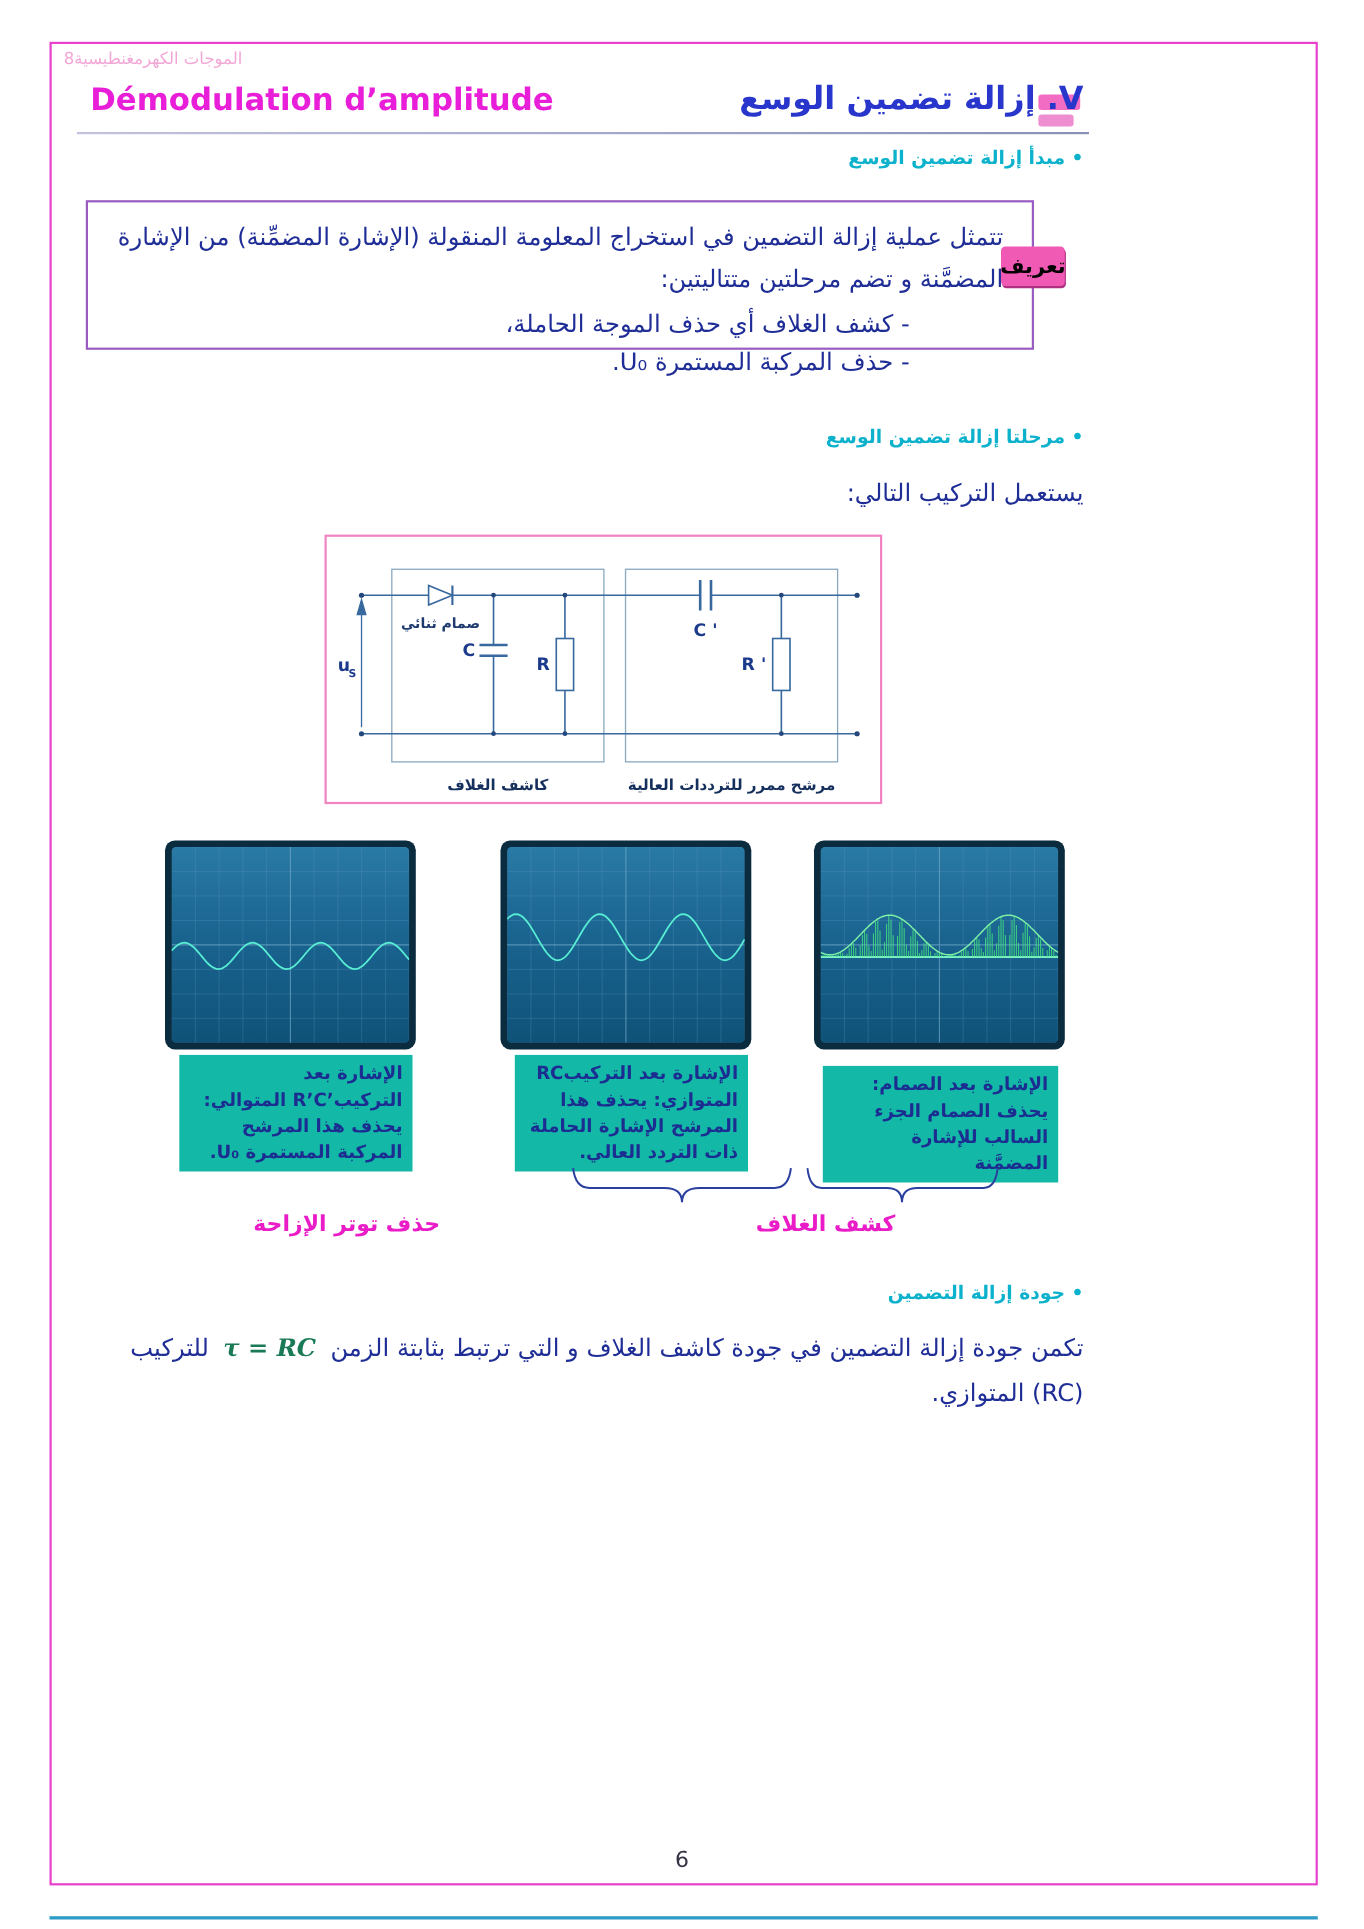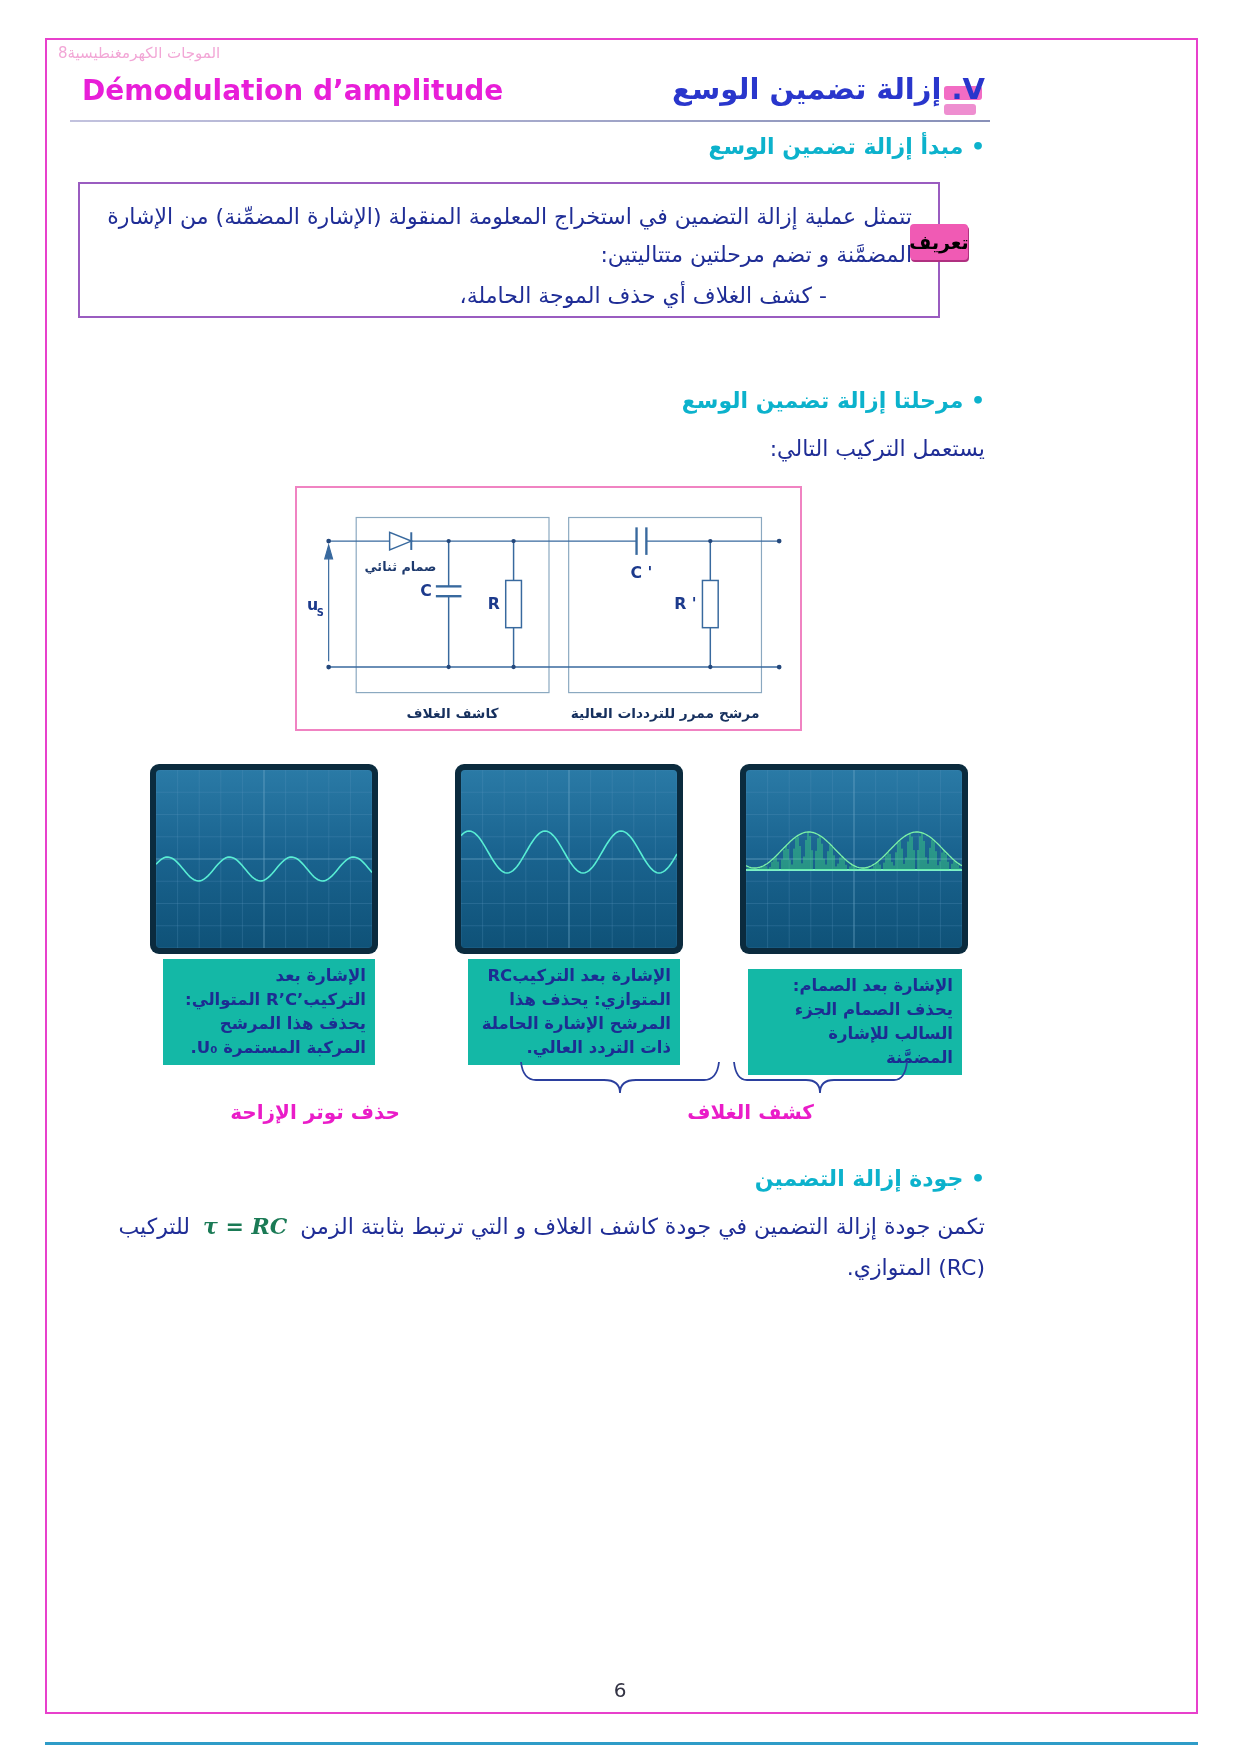--- a/index.html
+++ b/index.html
@@ -10,21 +10,21 @@
   .footer-line { position:absolute; left:45px; top:1742px; width:1153px; height:3px; background:#2f9cc8; }
 
   .chapter-note { position:absolute; left:58px; top:44px; font-size:15px; color:#f2a6d6; direction:rtl; }
   .title-fr { position:absolute; left:82px; top:74px; font-size:28px; font-weight:700; color:#e81ed8; }
   .title-ar { position:absolute; right:255px; top:72px; font-size:29px; font-weight:700; color:#2936cc; direction:rtl; z-index:2; }
   .title-marker { position:absolute; left:944px; top:86px; z-index:1; }
   .title-marker .m1 { display:block; width:38px; height:14px; background:#f26cc4; border-radius:3px; }
   .title-marker .m2 { display:block; width:32px; height:11px; background:#ee8ed0; border-radius:3px; margin-top:4px; }
   .title-rule { position:absolute; left:70px; top:120px; width:920px; height:2px; background:linear-gradient(to right,#c2c2de,#8890b8); }
 
-  .h-cyan { position:absolute; right:255px; color:#0cb2cc; font-size:22px; font-weight:bold; direction:rtl; }
+  .h-cyan { position:absolute; right:255px; color:#0cb2cc; font-size:17px; font-weight:bold; direction:rtl; }
   .h1 { top:134px; } .h2 { top:388px; } .h3 { top:1166px; }
 
   .def-box { position:absolute; left:78px; top:182px; width:862px; height:136px; border:2px solid #9a5cc0; padding:14px 26px 0 20px; }
   .def-par { font-size:22px; color:#1f2d96; line-height:1.72; text-align:right; direction:rtl; }
   .def-item { font-size:22px; color:#1f2d96; text-align:right; direction:rtl; margin:9px 85px 0 0; }
   .def-tab { position:absolute; left:910px; top:224px; width:58px; height:36px; background:#f05ab4; color:#000000;
              font-size:19px; font-weight:bold; display:flex; align-items:center; justify-content:center;
              border-radius:4px; box-shadow:1px 2px 0 #b03080; z-index:3; }
 
   .intro { position:absolute; right:255px; top:436px; font-size:22px; color:#1f2d96; direction:rtl; }
@@ -73,20 +73,21 @@
     <span class="m1"></span>
     <span class="m2"></span>
   </div>
   <div class="title-rule"></div>
 
   <div class="h-cyan h1">• مبدأ إزالة تضمين الوسع</div>
 
   <div class="def-box">
     <p class="def-par">تتمثل عملية إزالة التضمين في استخراج المعلومة المنقولة (الإشارة المضمِّنة) من الإشارة المضمَّنة و تضم مرحلتين متتاليتين:</p>
     <p class="def-item">- كشف الغلاف أي حذف الموجة الحاملة،</p>
+    <p class="def-item">- حذف المركبة المستمرة U₀.</p>
   </div>
   <div class="def-tab">تعريف</div>
 
   <div class="h-cyan h2">• مرحلتا إزالة تضمين الوسع</div>
   <div class="intro">يستعمل التركيب التالي:</div>
 
   <div class="circuit-box">
     <svg viewBox="0 0 507 245">
 
       <rect x="58" y="30" width="196" height="178" fill="none" stroke="#8aa8c0" stroke-width="1.2"></rect>

